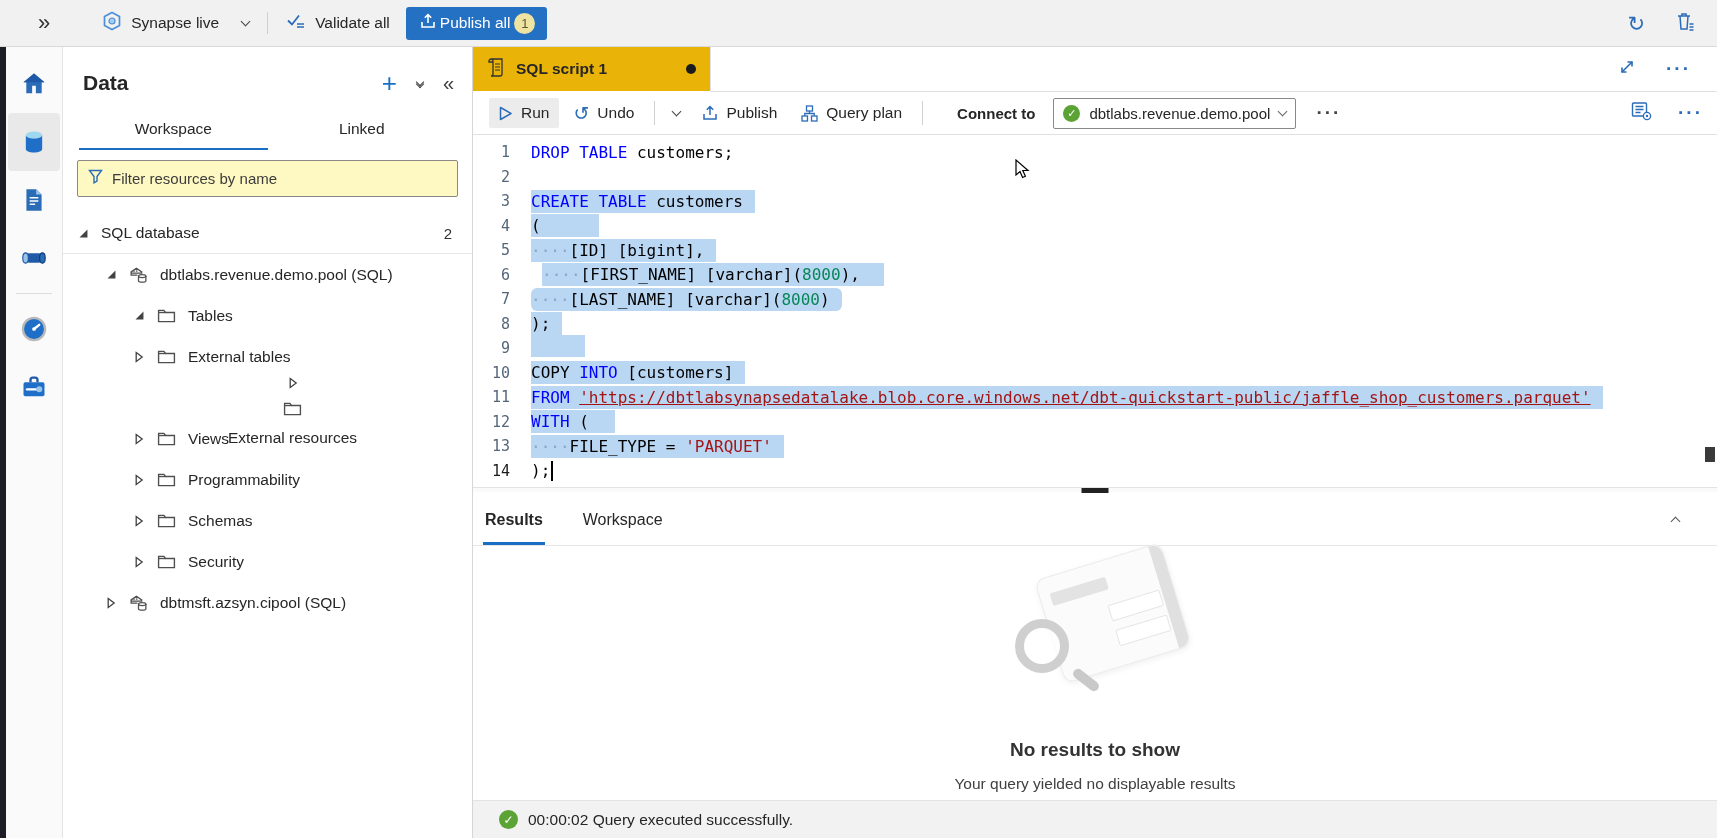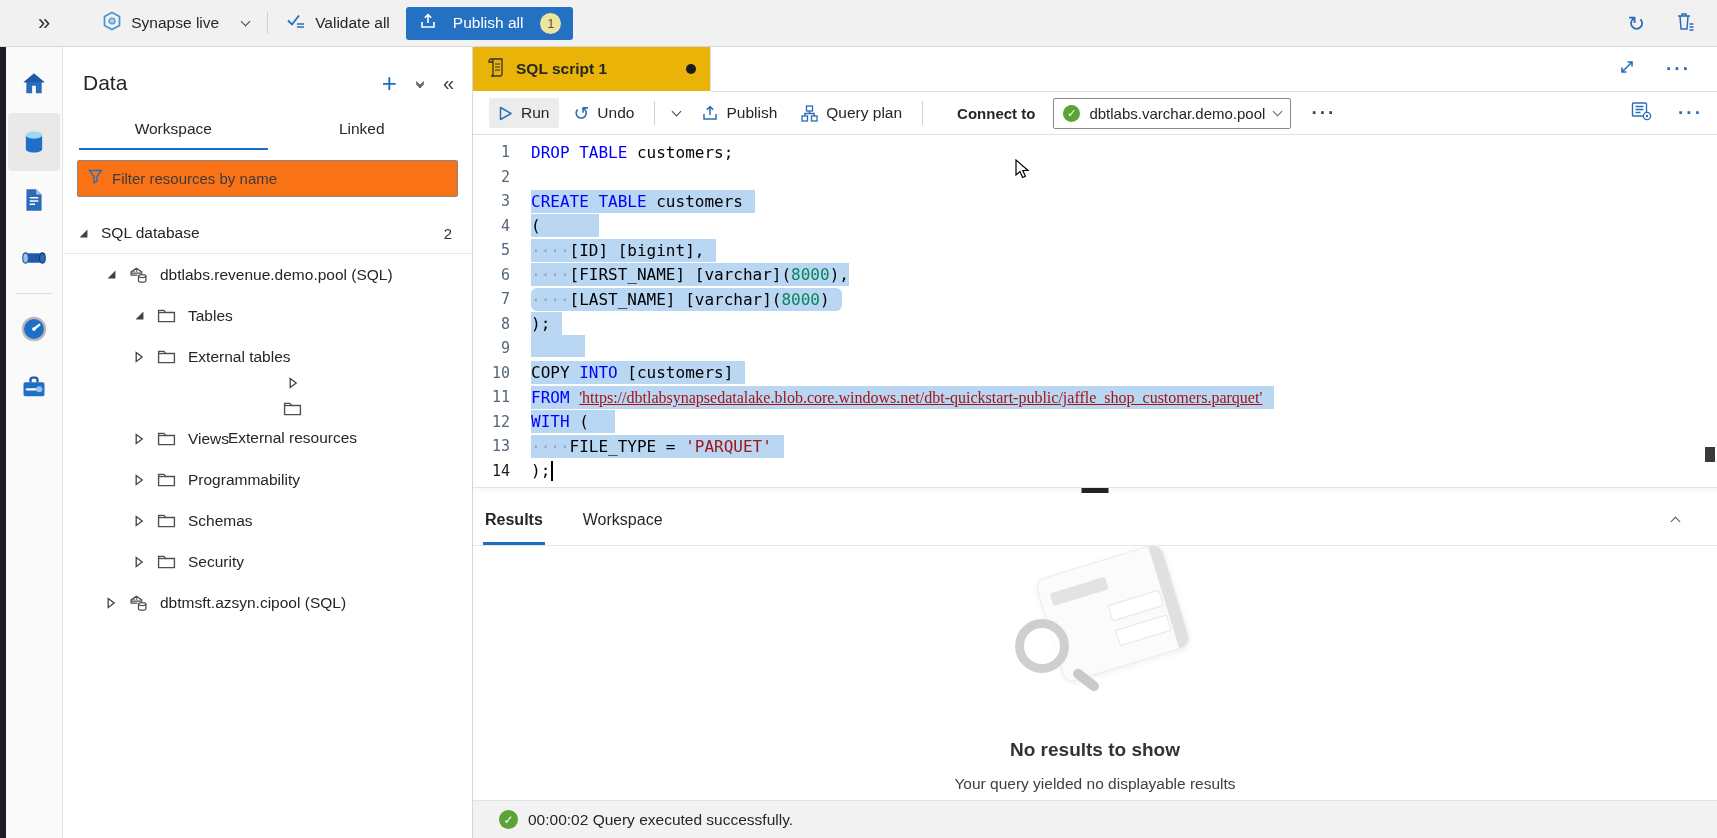--- a/index.html
+++ b/index.html
@@ -10,21 +10,21 @@
   #topbar { height:47px; background:#f1f1f1; border-bottom:1px solid #d9d9d9;
     display:flex; align-items:center; }
   .tb-expand { margin-left:38px; font-size:22px; color:#333; line-height:1; }
   .tb-item { display:flex; align-items:center; gap:9px; font-size:15.5px; color:#262626; }
   .tb-mode { margin-left:52px; }
   .tb-divider { width:1px; height:22px; background:#d0d0d0; margin:0 18px; }
   .chev { display:inline-block; width:7px; height:7px; border-right:1.6px solid currentColor;
     border-bottom:1.6px solid currentColor; transform:rotate(45deg); margin-top:-4px; }
   .chev.up { transform:rotate(-135deg); margin-top:4px; }
   .tb-chev { color:#444; margin-left:14px; }
-  .btn-publish { margin-left:16px; display:flex; align-items:center; gap:17px;
+  .btn-publish { margin-left:16px; display:flex; align-items:center; gap:4px;
     background:var(--pubbtn); color:#fff; font-size:15.5px; height:33px;
     padding:0 12px 0 14px; border-radius:3px; border:none; }
   .pub-badge { width:21px; height:21px; border-radius:50%; background:var(--badge);
     color:#5d572e; font-size:13px; display:flex; align-items:center; justify-content:center; }
   #topbar .right { margin-left:auto; display:flex; align-items:center; gap:30px; margin-right:22px; }
   .glyph-icon { font-size:21px; color:#2b6cb8; line-height:1; }
 
   
   #shell { display:flex; height:791px; }
 
@@ -32,32 +32,32 @@
   #rail { width:63px; background:#fafafa; border-left:6px solid #1d1d26;
     border-right:1px solid #e4e4e4; display:flex; flex-direction:column; align-items:center; padding-top:8px; }
   .rail-item { width:52px; height:58px; display:flex; align-items:center; justify-content:center; border-radius:4px; }
   .rail-item.active { background:#e9e9e9; }
   .rail-sep { width:36px; height:1px; background:#ddd; margin:6px 0; }
 
   
   #datapanel { width:410px; background:#fff; border-right:1px solid #d6d6d6;
     display:flex; flex-direction:column; }
   .dp-head { display:flex; align-items:center; padding:24px 18px 10px 20px; }
-  .dp-title { font-size:21px; font-weight:normal; color:#262626; }
+  .dp-title { font-size:21px; font-weight:bold; color:#262626; }
   .dp-actions { margin-left:auto; display:flex; align-items:center; gap:20px; }
   .dp-plus { font-size:26px; font-weight:300; color:#1a6fc4; line-height:0.8; }
   .dbl-chev { display:flex; flex-direction:column; gap:-2px; color:#3b3b3b; }
   .dbl-chev .chev { width:6px; height:6px; margin:-2px 0; }
   .dp-collapse { font-size:20px; color:#3b3b3b; }
   .dp-tabs { display:flex; padding:0 16px; margin-top:6px; }
   .dp-tab { flex:1; text-align:center; font-size:15.5px; padding:9px 0 10px;
     color:#262626; border-bottom:2.5px solid transparent; }
   .dp-tab.active { border-bottom-color:var(--accent); }
   .dp-filter { margin:10px 14px 4px; height:37px; border:1px solid #8a8886; border-radius:2px;
-    display:flex; align-items:center; padding:0 10px; gap:9px; background:#f97316; }
+    display:flex; align-items:center; padding:0 10px; gap:9px; background:#fef9c3; }
   .dp-filter input { border:none; outline:none; font-size:15px; flex:1;
     font-family:"Liberation Sans",sans-serif; color:#333; background:transparent; }
   .dp-filter input::placeholder { color:#3c3c3c; }
   #tree { margin-top:12px; overflow:hidden; }
   .tree-row { height:41px; display:flex; align-items:center; gap:12px; font-size:15.5px;
     color:#262626; padding-right:20px; }
   .tree-row .arrow { width:12px; display:flex; justify-content:center; }
   .tree-row .count { margin-left:auto; font-size:15px; color:#333; }
   .tree-row.divided { border-bottom:1px solid #e8e8e8; }
 
@@ -91,21 +91,21 @@
     font-family:"DejaVu Sans Mono", monospace; font-size:16px; }
   .cline { height:24.5px; display:flex; align-items:center; white-space:pre; }
   .gut { width:58px; text-align:right; padding-right:21px; font-size:15px; color:#54667a; flex:none; }
   .cline.cur .gut { color:#1b1b1b; }
   .ctext { letter-spacing:0; }
   .sel { background:var(--sel); padding-top:2px; padding-bottom:2px; }
   .sel.empty { display:inline-block; height:22px; }
   .t-kw { color:var(--c-kw); }
   .t-pl { color:var(--c-pl); }
   .t-str { color:var(--c-str); }
-  .t-strl { color:var(--c-str); text-decoration:underline;font-family:Liberation Serif, serif; }
+  .t-strl { color:var(--c-str); text-decoration:underline; }
   .t-num { color:var(--c-num); }
   .t-ws { color:var(--c-ws); }
   .caret { display:inline-block; width:2px; height:20px; background:#000; vertical-align:middle; margin-left:1px; }
   .ruler-mark { position:absolute; right:2px; top:312px; width:10px; height:15px; background:#3a3a3a; }
 
   #splitter { height:5px; background:#fafafa; border-top:1px solid #e3e3e3; position:relative; }
   .split-handle { position:absolute; left:50%; top:0; transform:translateX(-50%);
     width:27px; height:5px; background:#222; }
 
   
@@ -460,21 +460,21 @@
             <rect x="1" y="11" width="5.5" height="5" fill="none" stroke="#2b6cb8" stroke-width="1.3"></rect>
             <rect x="10.5" y="11" width="5.5" height="5" fill="none" stroke="#2b6cb8" stroke-width="1.3"></rect>
             <path d="M8.5 6v2.5M3.8 11V8.5h9.4V11" fill="none" stroke="#2b6cb8" stroke-width="1.3"></path>
           </svg>
         <span>Query plan</span>
       </button>
       <span class="t-sep"></span>
       <span class="connect-label">Connect to</span>
       <div class="pool-select">
         <span class="green-check">✓</span>
-        <span>dbtlabs.varchar.demo.pool</span>
+        <span>dbtlabs.revenue.demo.pool</span>
         <span class="chev" style="color:#666"></span>
       </div>
       <span class="more-blue" style="color:#444; margin-left:16px">···</span>
       <div class="right">
         <span>
           <svg width="21" height="20" viewBox="0 0 21 20">
               <rect x="1.5" y="2" width="14" height="13" rx="1" fill="none" stroke="#2b6cb8" stroke-width="1.4"></rect>
               <path d="M4.5 5.5h8M4.5 8.5h8M4.5 11.5h5" stroke="#2b6cb8" stroke-width="1.3"></path>
               <circle cx="16" cy="15" r="3.6" fill="#fff" stroke="#2b6cb8" stroke-width="1.3"></circle>
               <circle cx="16" cy="15" r="1.2" fill="#2b6cb8"></circle>
@@ -484,21 +484,21 @@
       </div>
     </div>
 
     <div id="editor">
       <div id="code-lines">
           <div class="cline"><span class="gut">1</span><span class="ctext"><span class="t-kw">DROP TABLE</span><span class="t-pl"> customers;</span></span></div>
           <div class="cline"><span class="gut">2</span><span class="ctext"></span></div>
           <div class="cline"><span class="gut">3</span><span class="ctext"><span class="sel" style="padding-right: 12px;"><span class="t-kw">CREATE TABLE</span><span class="t-pl"> customers</span></span></span></div>
           <div class="cline"><span class="gut">4</span><span class="ctext"><span class="sel" style="padding-right: 58px;"><span class="t-pl">(</span></span></span></div>
           <div class="cline"><span class="gut">5</span><span class="ctext"><span class="sel" style="padding-right: 12px;"><span class="t-ws">····</span><span class="t-pl">[ID] [bigint],</span></span></span></div>
-          <div class="cline"><span class="gut">6</span><span class="ctext"><span class="sel" style="padding-right: 0;"><span class="t-ws">····</span><span class="t-pl">[FIRST_NAME] [varchar](</span><span class="t-num">8000</span><span class="t-pl">),</span></span></span></div>
+          <div class="cline"><span class="gut">6</span><span class="ctext"><span class="sel" style="padding-right: 24px; margin-left: 11px;"><span class="t-ws">····</span><span class="t-pl">[FIRST_NAME] [varchar](</span><span class="t-num">8000</span><span class="t-pl">),</span></span></span></div>
           <div class="cline"><span class="gut">7</span><span class="ctext"><span class="sel" style="padding-right: 12px; border-radius: 6px;"><span class="t-ws">····</span><span class="t-pl">[LAST_NAME] [varchar](</span><span class="t-num">8000</span><span class="t-pl">)</span></span></span></div>
           <div class="cline"><span class="gut">8</span><span class="ctext"><span class="sel" style="padding-right: 12px;"><span class="t-pl">);</span></span></span></div>
           <div class="cline"><span class="gut">9</span><span class="ctext"><span class="sel empty" style="padding-right: 54px; width: 54px;"></span></span></div>
           <div class="cline"><span class="gut">10</span><span class="ctext"><span class="sel" style="padding-right: 12px;"><span class="t-pl">COPY </span><span class="t-kw">INTO</span><span class="t-pl"> [customers]</span></span></span></div>
           <div class="cline"><span class="gut">11</span><span class="ctext"><span class="sel" style="padding-right: 12px;"><span class="t-kw">FROM</span><span class="t-pl"> </span><span class="t-strl">'https://dbtlabsynapsedatalake.blob.core.windows.net/dbt-quickstart-public/jaffle_shop_customers.parquet'</span></span></span></div>
           <div class="cline"><span class="gut">12</span><span class="ctext"><span class="sel" style="padding-right: 26px;"><span class="t-kw">WITH</span><span class="t-pl"> (</span></span></span></div>
           <div class="cline"><span class="gut">13</span><span class="ctext"><span class="sel" style="padding-right: 12px;"><span class="t-ws">····</span><span class="t-pl">FILE_TYPE = </span><span class="t-str">'PARQUET'</span></span></span></div>
           <div class="cline cur"><span class="gut">14</span><span class="ctext"><span class="t-pl">);</span><span class="caret"></span></span></div>
         </div>
       <div class="ruler-mark"></div>

